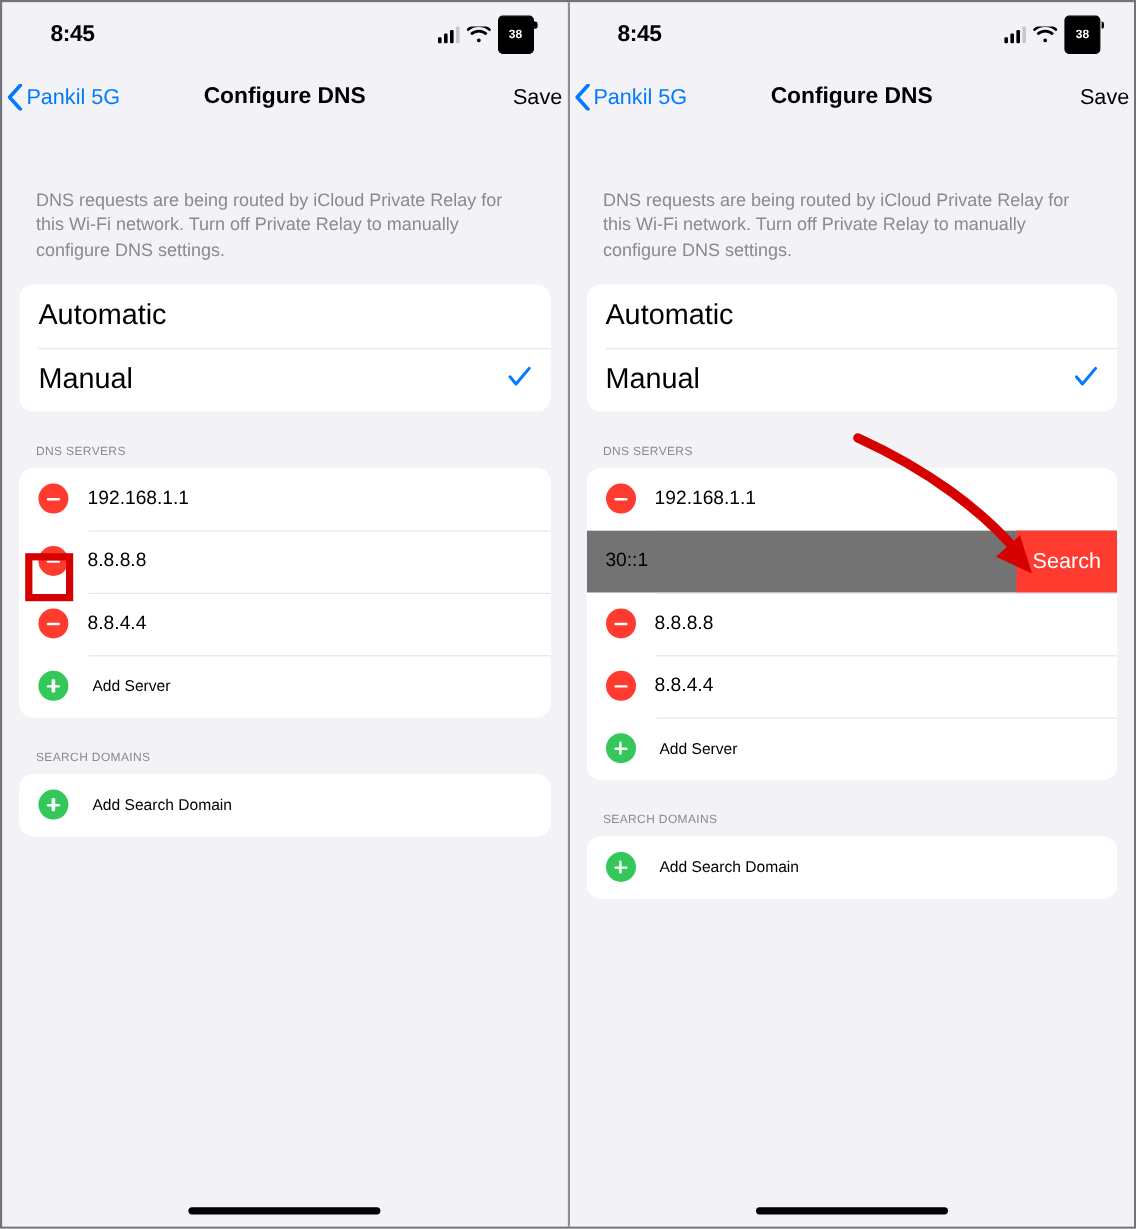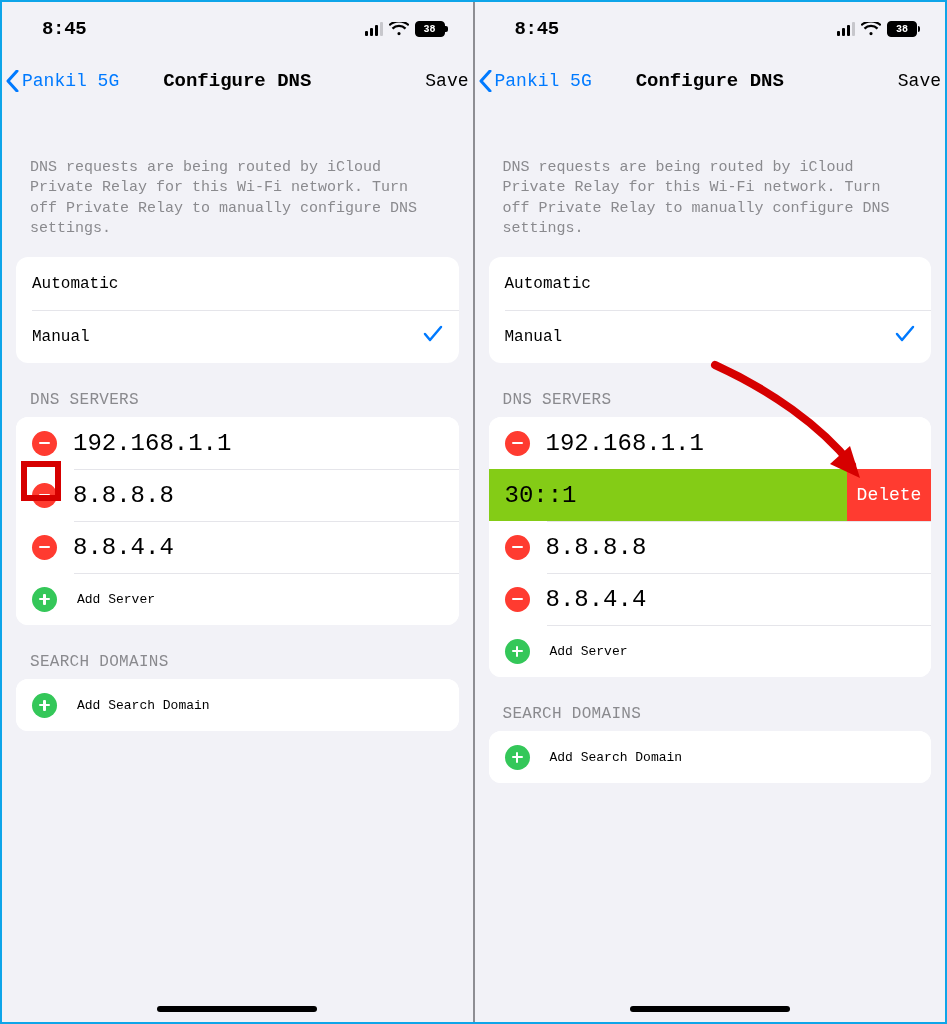--- a/index.html
+++ b/index.html
@@ -1,24 +1,23 @@
 <!DOCTYPE html>
 <html><head>
 <meta charset="utf-8">
 <style>
   * { box-sizing: border-box; margin: 0; padding: 0; }
   html, body { width: 947px; height: 1024px; font-family: -apple-system, "Helvetica Neue", Helvetica, Arial, sans-serif; }
   body { background: #dcdcdc; }
   .canvas {
     width: 947px; height: 1024px;
     background: #fff;
-    border: 2px solid #0ea5e9;
+    border: 2px solid #737373;
     display: flex;
     position: relative;
-    font-family: Liberation Mono, monospace;
   }
   .divider {
     width: 2px; height: 100%;
     background: #8e8e93;
   }
   .phone {
     flex: 1 1 50%;
     height: 100%;
     background: #f2f2f7;
     position: relative;
@@ -36,21 +35,21 @@
   .status-time { font-size: 19px; font-weight: 600; letter-spacing: -0.3px; color:#000; }
   .status-right { display: flex; align-items: center; gap: 6px; }
   .signal-bars { display: flex; align-items: flex-end; gap: 2px; height: 14px; }
   .signal-bars span { width: 3px; background:#000; border-radius:1px; }
   .signal-bars span:nth-child(1){height:5px;}
   .signal-bars span:nth-child(2){height:8px;}
   .signal-bars span:nth-child(3){height:11px;}
   .signal-bars span:nth-child(4){height:14px; background:#c7c7cc;}
   .wifi-icon svg { display:block; }
   .battery-box {
-    width: 30px; height: 16px;
+    width: 30px; height: 32px;
     border: 1.5px solid #000; border-radius: 4px;
     position: relative;
     display:flex; align-items:center; justify-content:center;
     background:#000;
   }
   .battery-box::after{
     content:""; position:absolute; right:-4px; top:4px; width:2.5px; height:6px; background:#000; border-radius:0 2px 2px 0;
   }
   .battery-num { font-size:10px; font-weight:700; color:#fff; }
 
@@ -95,26 +94,26 @@
     min-height:53px;
     display:flex; align-items:center;
     padding: 0 16px;
     position:relative;
   }
   .row + .row::before {
     content:"";
     position:absolute; left:16px; right:0; top:0;
     height:1px; background:#e5e5ea;
   }
-  .row .label { font-size:16px; color:#000; }
+  .row .label { font-size:24px; color:#000; }
   .row .check { margin-left:auto; color:#007aff; }
 
   .section-header {
     padding: 0 28px 8px 28px;
-    color:#8a8a8e; font-size:16px; letter-spacing:0.3px;
+    color:#8a8a8e; font-size:10px; letter-spacing:0.3px;
   }
 
   .dns-row, .add-row {
     min-height:52px;
     display:flex; align-items:center;
     padding: 0 16px;
     position:relative;
     background:#fff;
   }
   .dns-row + .dns-row::before,
@@ -136,41 +135,41 @@
   .circ.minus::after{
     content:""; width:11px; height:2.5px; background:#fff; border-radius:1px;
   }
   .circ.plus { background:#34c759; position:relative; }
   .circ.plus::before{
     content:""; position:absolute; width:11px; height:2.5px; background:#fff; border-radius:1px;
   }
   .circ.plus::after{
     content:""; position:absolute; width:2.5px; height:11px; background:#fff; border-radius:1px;
   }
-  .dns-text { font-size:24px; color:#000; }
+  .dns-text { font-size:16px; color:#000; }
   .add-text { font-size:13px; color:#000; margin-left:4px; }
 
   
   .hl-box {
     position:absolute;
     border:6px solid #d60000;
     pointer-events:none;
   }
 
   
   .swiped {
     position:relative;
     overflow:hidden;
   }
   .swiped .slide {
     position:absolute; left:0; top:0; bottom:0;
     display:flex; align-items:center;
     transform: translateX(-84px);
     width: calc(100% + 84px);
-    background:#84cc16;
+    background:#737373;
   }
   .swiped .slide .dns-text { margin-left:16px; }
   .delete-btn {
     position:absolute; right:0; top:0; bottom:0;
     width:84px; background:#ff3b30;
     color:#fff; font-size:18px;
     display:flex; align-items:center; justify-content:center;
   }
   .swiped + .dns-row::before { left:58px; }
 
@@ -332,21 +331,21 @@
     <div class="group">
       <div class="dns-row">
         <div class="circ minus"></div>
         <span class="dns-text">192.168.1.1</span>
       </div>
       <div class="dns-row swiped" style="height:52px;">
         <div class="slide">
           <span class="dns-text" style="position:absolute; left:84px;">30::1</span>
         </div>
         <div class="delete-btn">
-          <span>Delete</span>
+          <span>Search</span>
         </div>
       </div>
       <div class="dns-row">
         <div class="circ minus"></div>
         <span class="dns-text">8.8.8.8</span>
       </div>
       <div class="dns-row">
         <div class="circ minus"></div>
         <span class="dns-text">8.8.4.4</span>
       </div>

